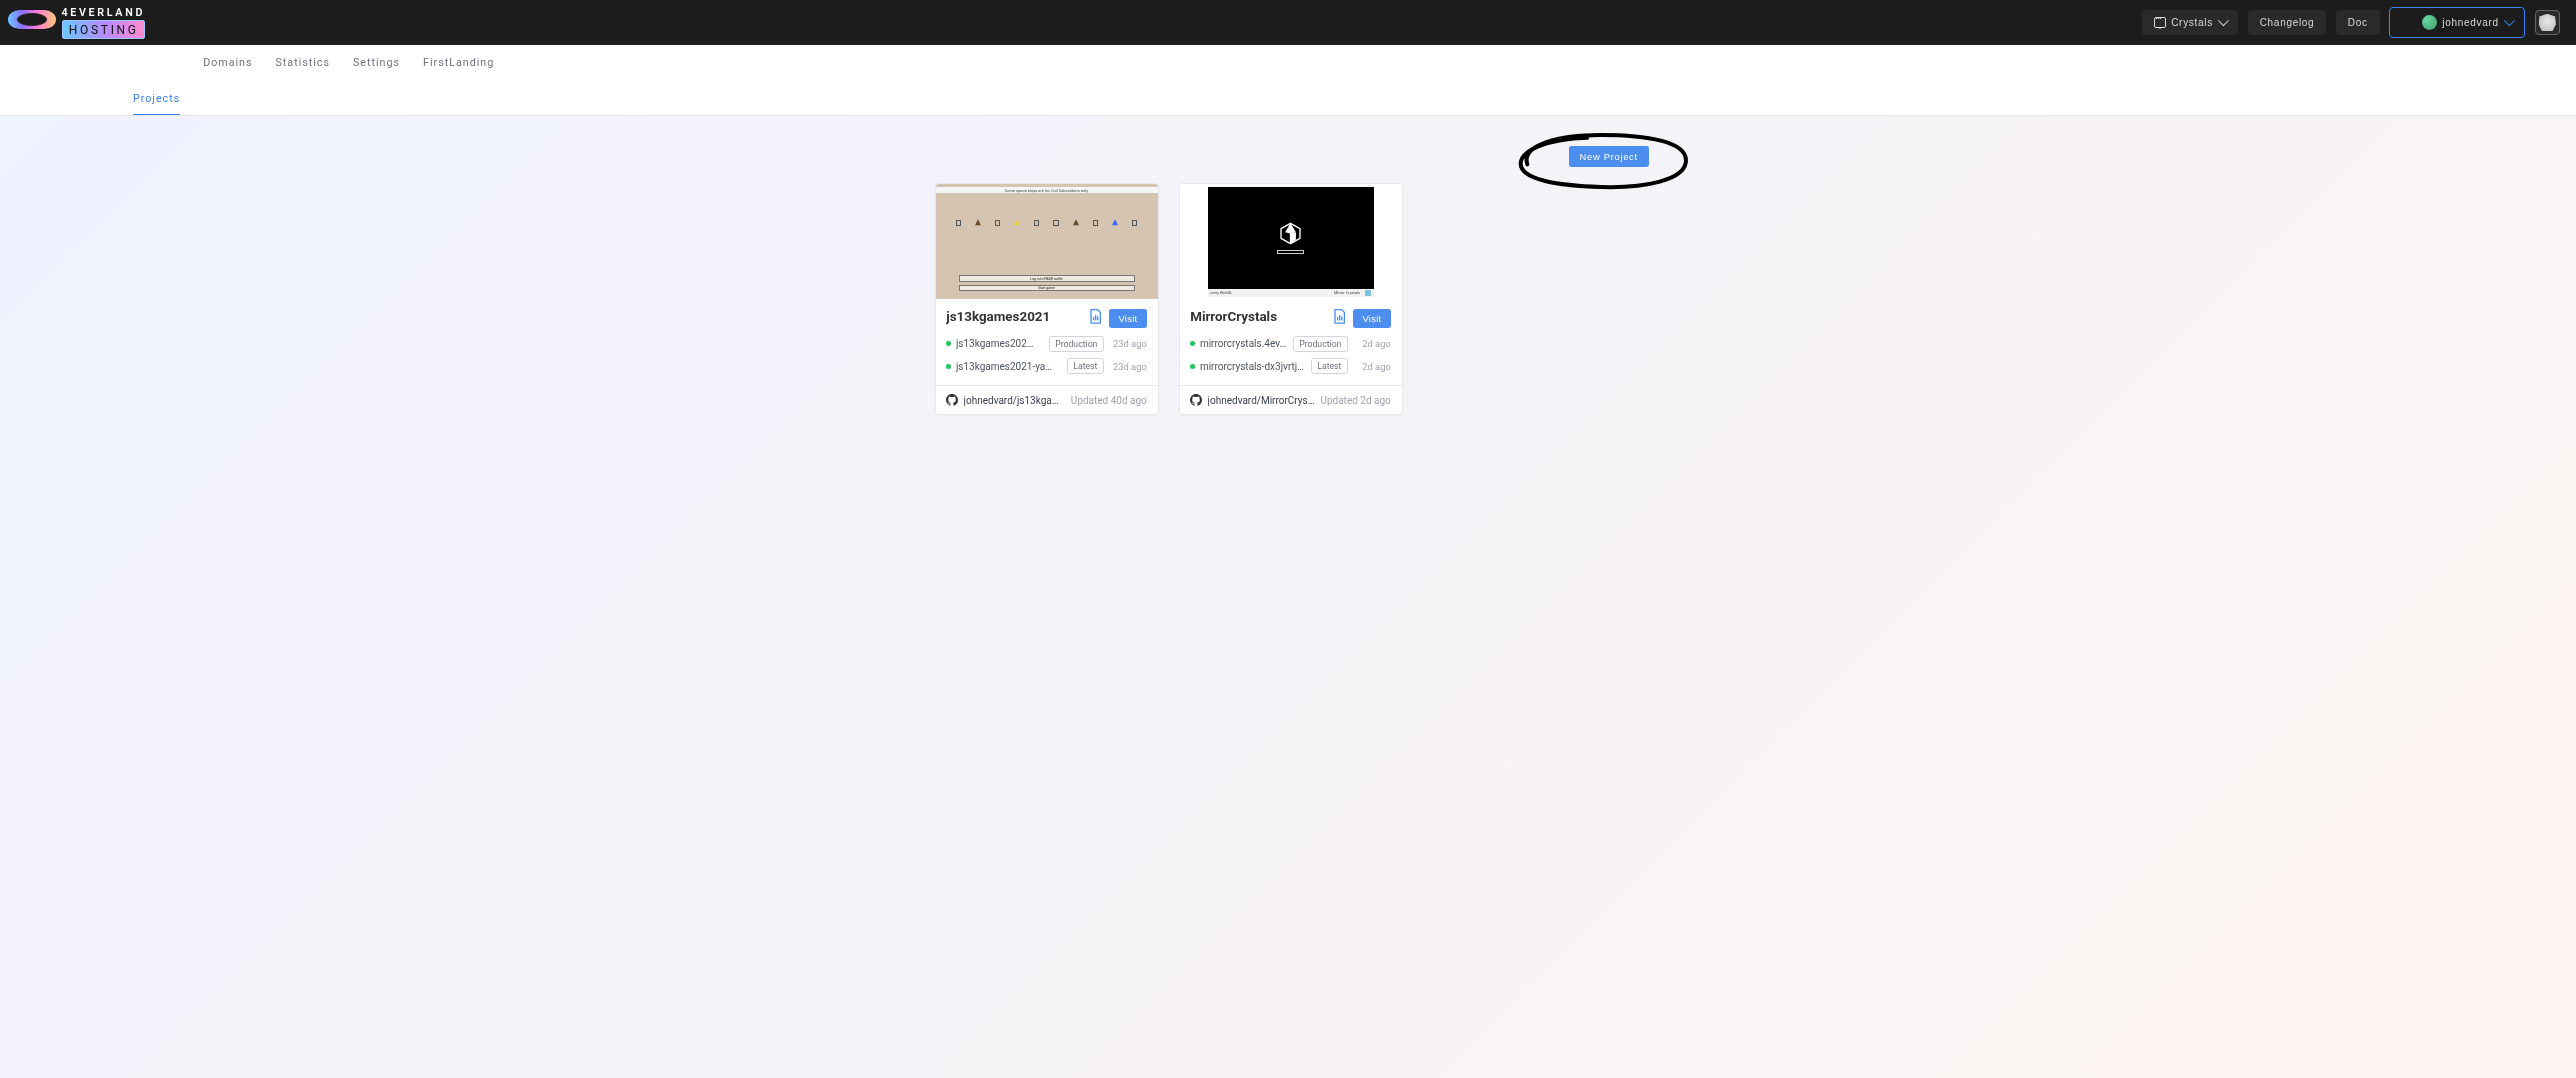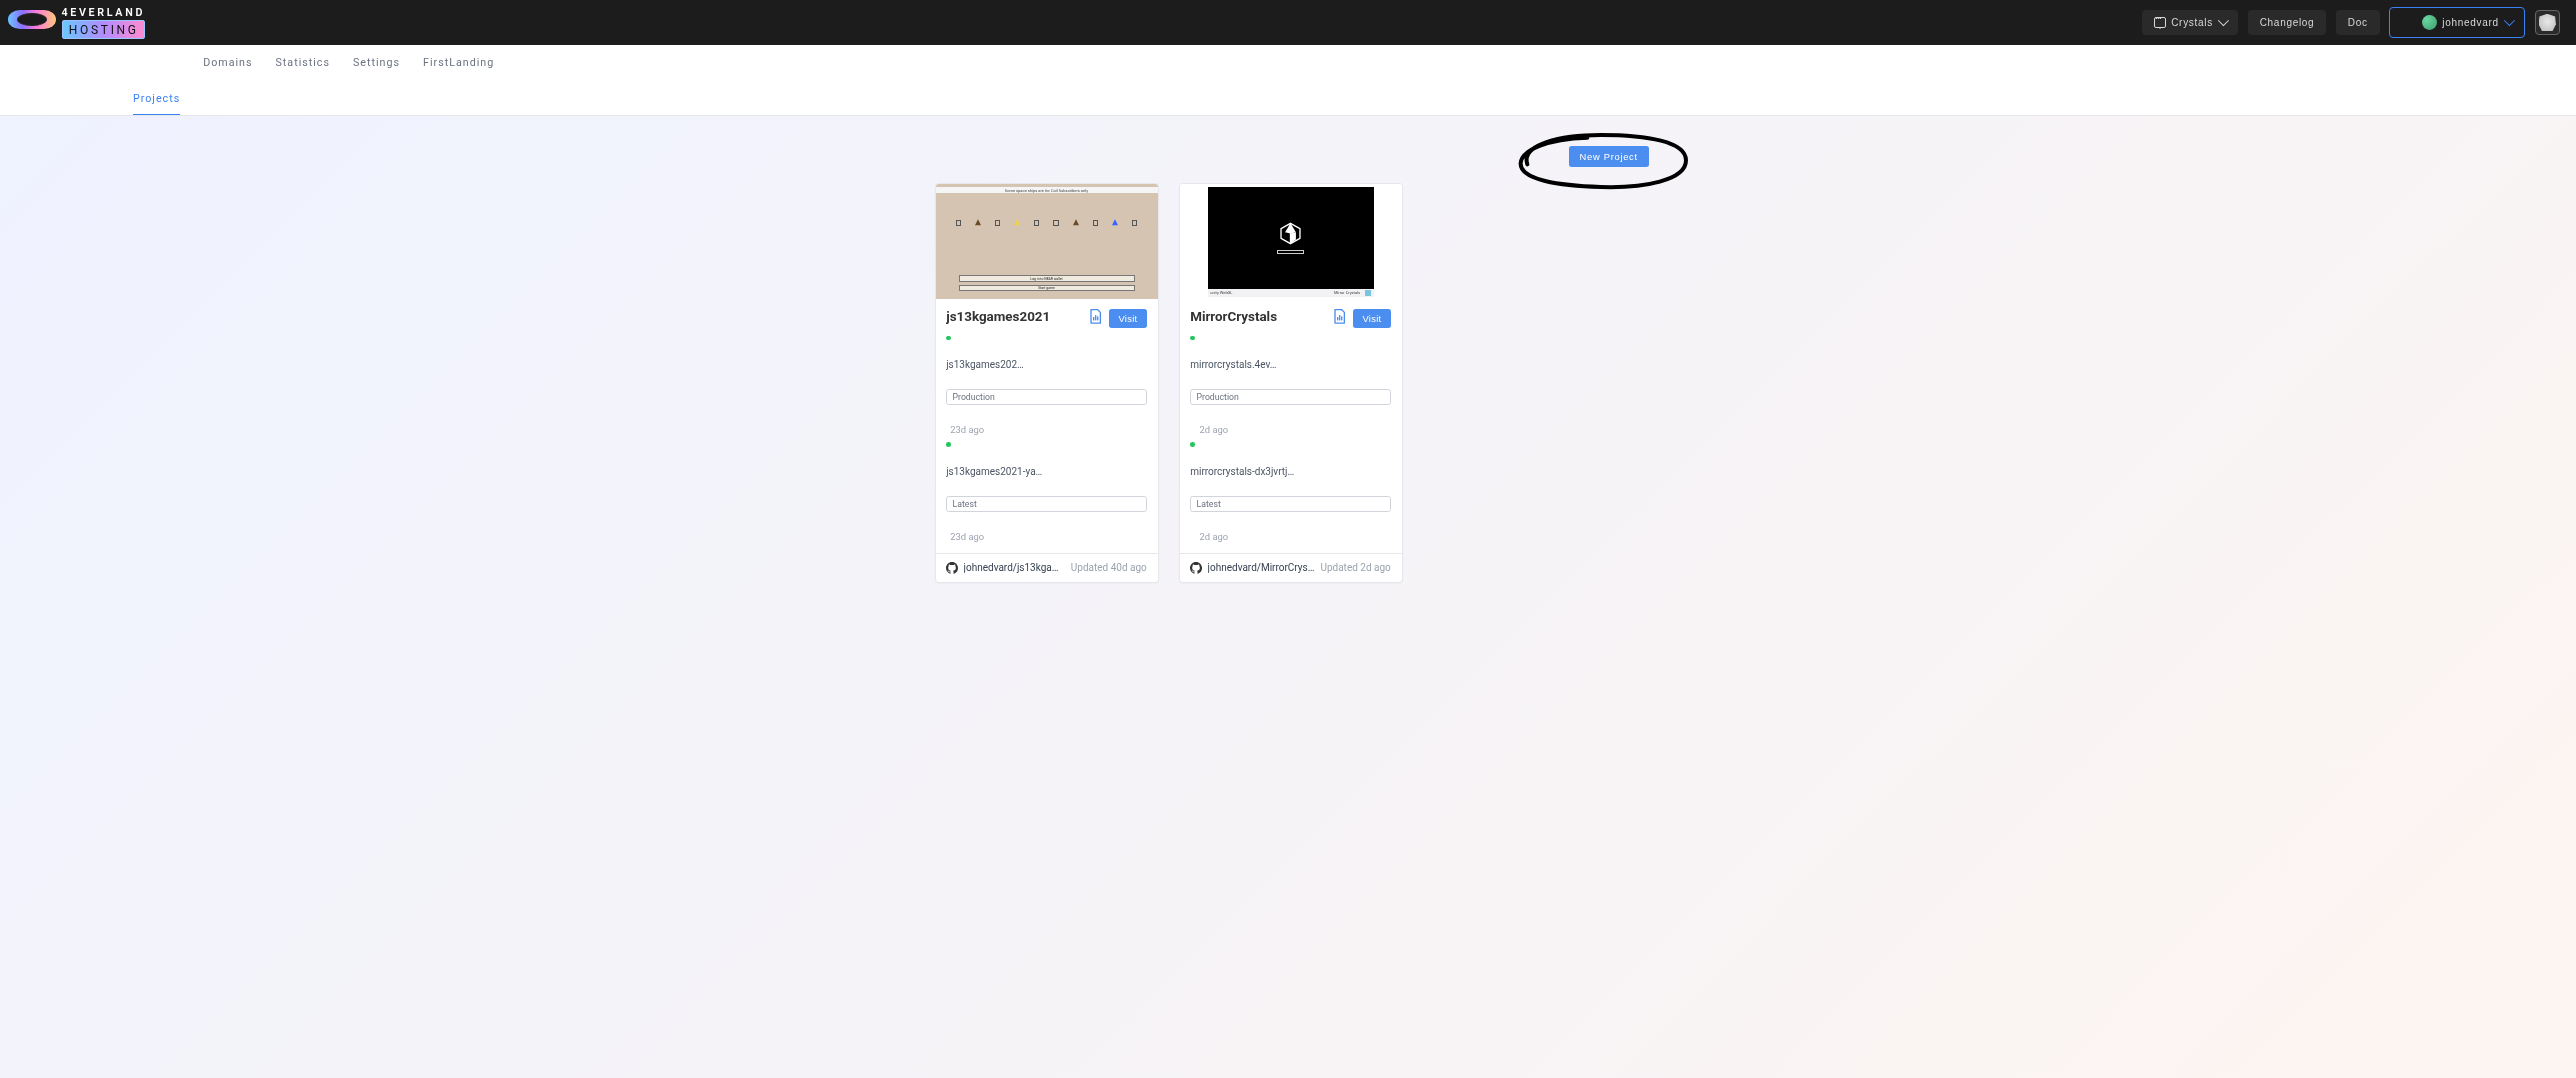--- a/index.html
+++ b/index.html
@@ -328,22 +328,22 @@
   }
 
   .deploy-list {
     padding: 4px 10.7px 10.7px 10.7px;
     display: flex;
     flex-direction: column;
     gap: 6.7px;
   }
   .deploy-row {
     display: flex;
-    gap: 19px;
-    flex-direction: column;
+    align-items: center;
+    gap: 5px;
   }
   .dot {
     width: 4.7px; height: 4.7px;
     border-radius: 50%;
     background: #22c55e;
     flex-shrink: 0;
   }
   .deploy-url {
     flex: 1;
     color: #4b5563;

